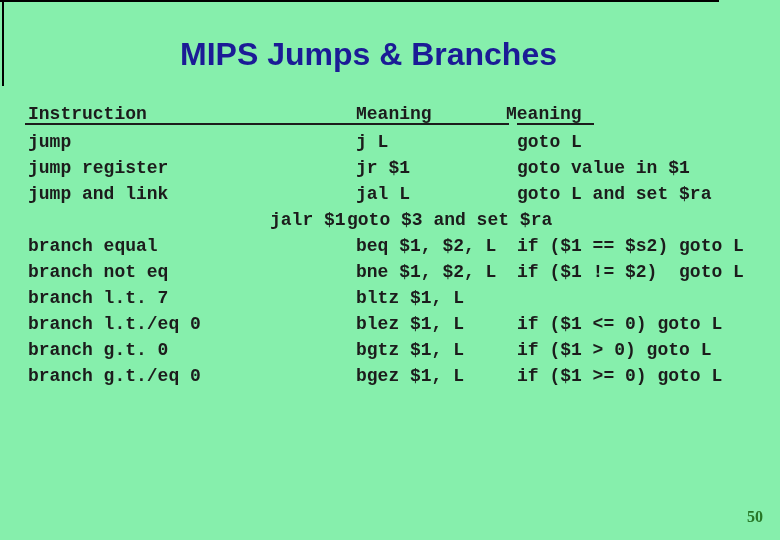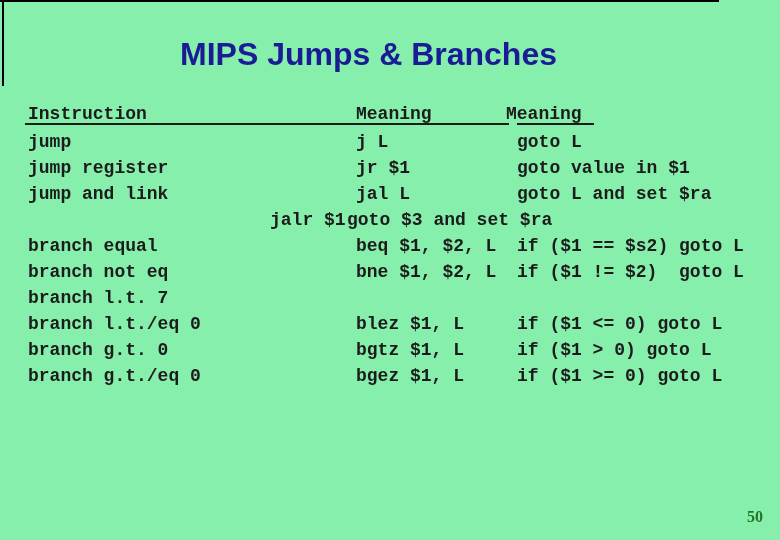--- a/index.html
+++ b/index.html
@@ -114,20 +114,21 @@
         <span class="col-e">beq $1, $2, L</span>
         <span class="col-m">if ($1 == $s2) goto L</span>
       </div>
       <div class="t-row">
         <span class="col-i">branch not eq</span>
         <span class="col-e">bne $1, $2, L</span>
         <span class="col-m">if ($1 != $2)  goto L</span>
       </div>
       <div class="t-row">
         <span class="col-i">branch l.t. 7</span>
+        <span class="col-e">bltz $1, L</span>
       </div>
       <div class="t-row">
         <span class="col-i">branch l.t./eq 0</span>
         <span class="col-e">blez $1, L</span>
         <span class="col-m">if ($1 &lt;= 0) goto L</span>
       </div>
       <div class="t-row">
         <span class="col-i">branch g.t. 0</span>
         <span class="col-e">bgtz $1, L</span>
         <span class="col-m">if ($1 &gt; 0) goto L</span>

